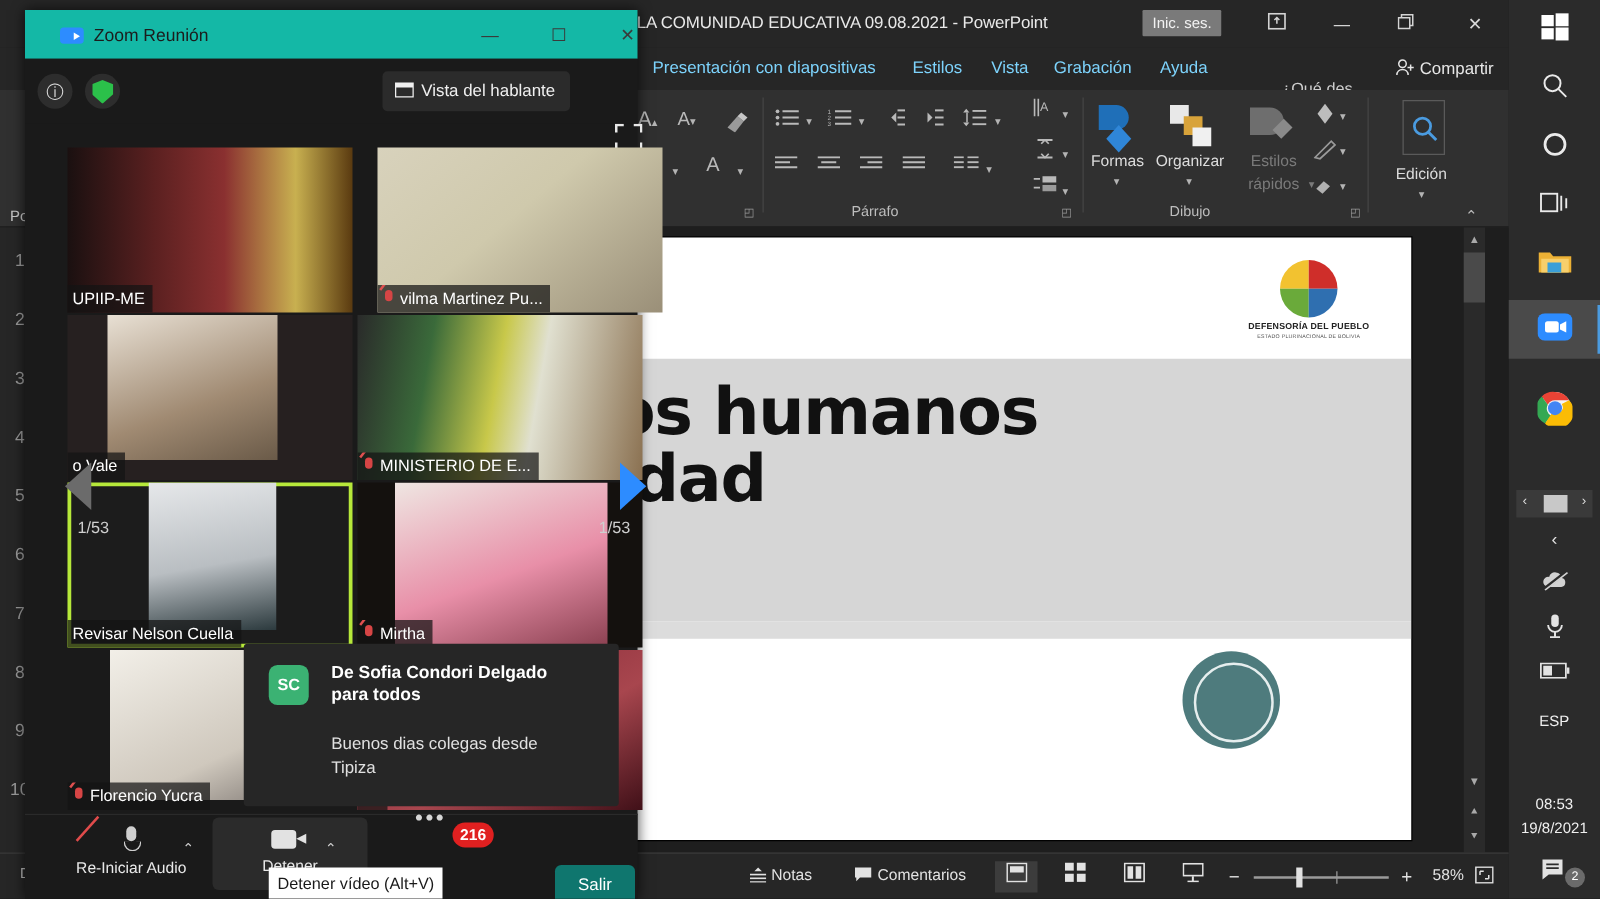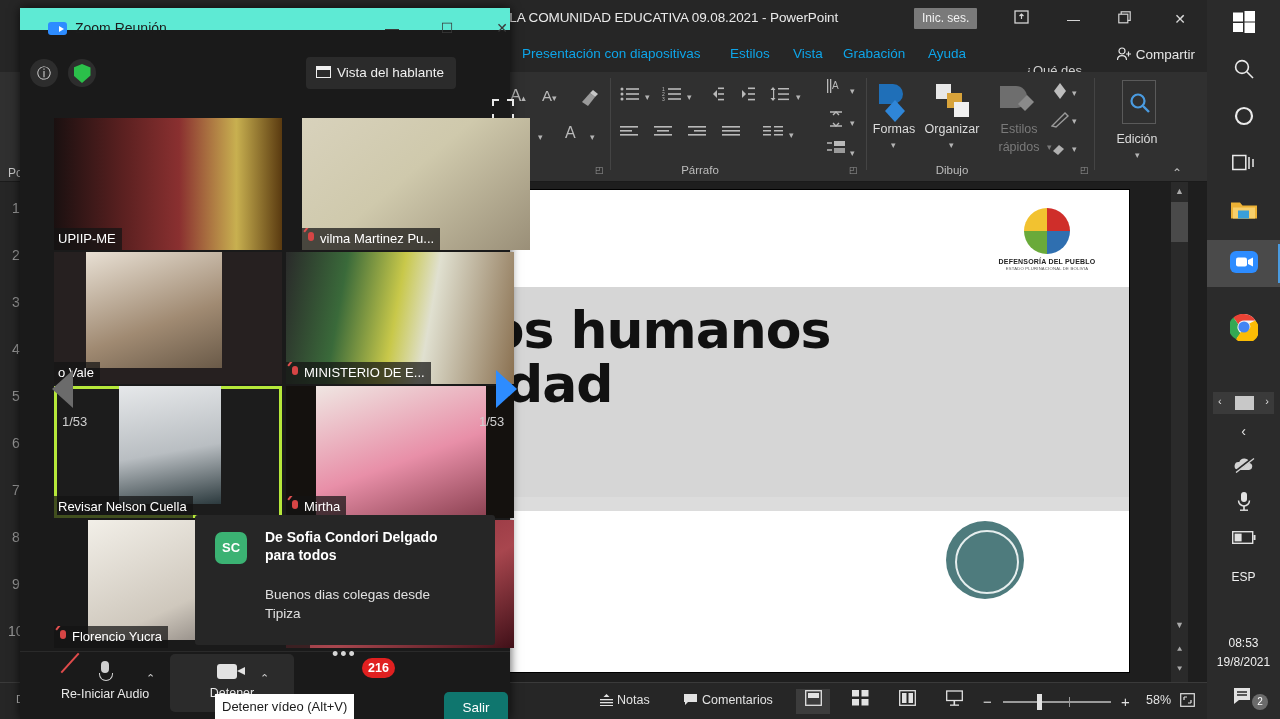--- a/index.html
+++ b/index.html
@@ -17,21 +17,21 @@
     background:#7a7a7a; color:#f2f2f2; font-size:12px; border-radius:1px; line-height:17px; }
   .tb-btn { position:absolute; top:6px; width:30px; height:26px; color:#d9d9d9; font-size:14px;
     text-align:center; line-height:26px; }
   #ppt-ribbonbtn { left:1006px; }
   #ppt-min { left:1058px; }
   #ppt-max { left:1110px; }
   #ppt-close { left:1165px; }
   .wdash { display:inline-block; width:13px; height:1.4px; background:#d4d4d4; vertical-align:middle; }
 
   #ppt-tabs { position:absolute; left:0; top:38px; width:1207px; height:34px; background:#262626; }
-  .ribtab { position:absolute; top:8px; color:#0ea5e9; font-size:13.5px; white-space:nowrap; }
+  .ribtab { position:absolute; top:8px; color:#7dd3fc; font-size:13.5px; white-space:nowrap; }
   #ppt-share { position:absolute; right:12px; top:9px; color:#e6e6e6; font-size:13.5px; white-space:nowrap;}
   #tellme { position:absolute; left:1025px; top:9px; color:#cfcfcf; font-size:13px; white-space:nowrap;margin-top:16px; }
   #bulb { position:absolute; left:988px; top:48px; width:16px; height:18px; }
 
   #ppt-ribbon { position:absolute; left:0; top:72px; width:1207px; height:110px;
     background:#303030; border-bottom:1px solid #1b1b1b; }
   .rib-group-label { position:absolute; bottom:5px; font-size:11.5px; color:#bdbdbd; text-align:center; }
   .rib-sep { position:absolute; top:6px; width:1px; height:92px; background:#444; }
   .rib-ico { position:absolute; color:#b9b9b9; }
   .big-ico-label { position:absolute; font-size:12.5px; color:#dcdcdc; text-align:center; width:76px; }
@@ -78,21 +78,21 @@
   .viewbtn { position:absolute; top:6px; width:34px; height:25px; text-align:center; line-height:25px;
     color:#ddd; font-size:13px; }
   #zoomtrack { position:absolute; left:1003px; top:18px; width:108px; height:2px; background:#9a9a9a; }
   #zoomknob { position:absolute; left:1037px; top:11px; width:5px; height:16px; background:#e2e2e2; }
   #zoommid { position:absolute; left:1069px; top:14px; width:1px; height:10px; background:#9a9a9a; }
   #statusleft { position:absolute; left:4px; top:10px; color:#bdbdbd; font-size:11.5px;margin-left:12px; }
 
   
   #zoomwin { position:absolute; left:20px; top:8px; width:490px; height:711px;
     background:#1a1a1a; box-shadow:0 0 10px rgba(0,0,0,.7); }
-  #zw-title { position:absolute; left:0; top:0; width:490px; height:22px; background:#5eead4; }
+  #zw-title { position:absolute; left:0; top:0; width:490px; height:39px; background:#14b8a6; }
   #zw-logo { position:absolute; left:28px; top:14px; width:19px; height:13px; background:#2d8cff;
     border-radius:3px; }
   #zw-logo::after { content:""; position:absolute; left:11px; top:3.5px; border-style:solid;
     border-width:3px 0 3px 5px; border-color:transparent transparent transparent #fff; }
   #zw-titletext { position:absolute; left:55px; top:12px; font-size:14px; color:#1c1c1c; }
   .zw-ctrl { position:absolute; top:8px; width:40px; height:24px; text-align:center; line-height:24px;
     color:#3a3a3a; font-size:14px; }
   #zw-min{left:352px;} #zw-max{left:407px;} #zw-close{left:462px;}
 
   #zw-top { position:absolute; left:0; top:39px; width:490px; height:52px; background:#1a1a1a; }

